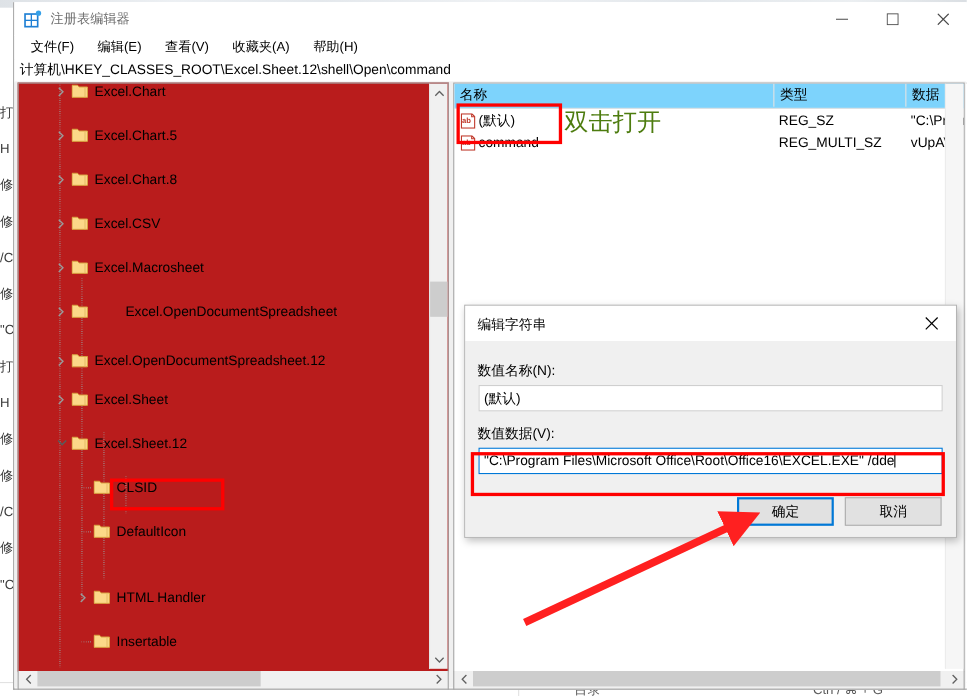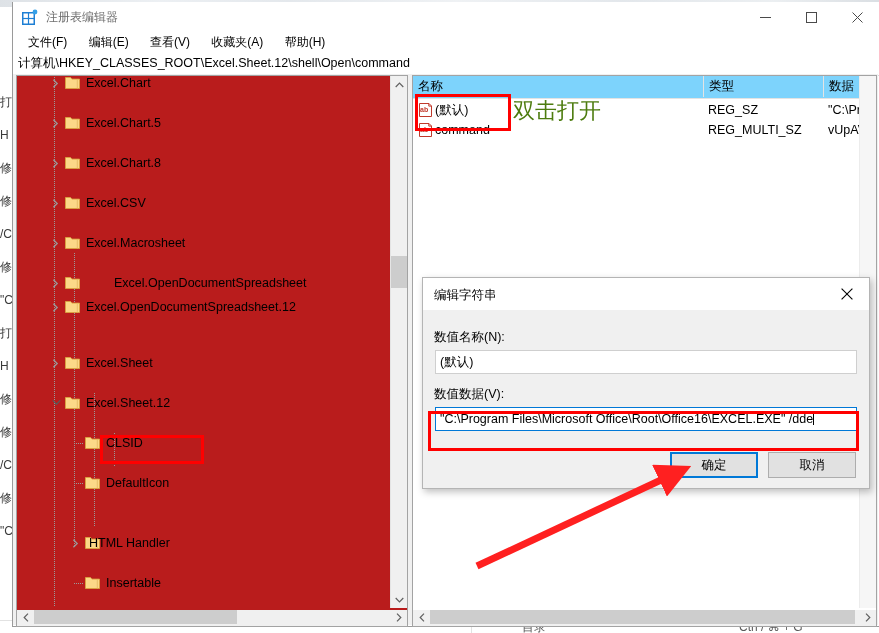--- a/index.html
+++ b/index.html
@@ -558,21 +558,21 @@
                   </svg>
                 </span>
                 <span class="folder" style="left: 48px;">
                   <svg width="16" height="14" viewBox="0 0 16 14" style="position:absolute;left:0;top:3px;">
                     <path d="M0.5 1.5 h5 l1.4 1.6 h7.6 v9.4 h-14 z" fill="#fcd888" stroke="#d9a441" stroke-width="0.9"></path>
                     <path d="M12.3 3.6 v8.9" stroke="#e3b75f" stroke-width="0.8"></path>
                   </svg>
                 </span>
                 <span class="lbl" style="left: 67px; margin-left: 28px;">Excel.OpenDocumentSpreadsheet</span>
               </div>
-              <div class="node" style="top: 104px;">
+              <div class="node" style="top: 125px;">
                 <span class="twisty" style="left: 31px;">
                   <svg width="7" height="9" viewBox="0 0 7 9">
                     <polyline points="1.4,0.8 5.2,4.5 1.4,8.2" fill="none" stroke="#9a9a9a" stroke-width="1.3"></polyline>
                   </svg>
                 </span>
                 <span class="folder" style="left: 48px;">
                   <svg width="16" height="14" viewBox="0 0 16 14" style="position:absolute;left:0;top:3px;">
                     <path d="M0.5 1.5 h5 l1.4 1.6 h7.6 v9.4 h-14 z" fill="#fcd888" stroke="#d9a441" stroke-width="0.9"></path>
                     <path d="M12.3 3.6 v8.9" stroke="#e3b75f" stroke-width="0.8"></path>
                   </svg>
@@ -632,21 +632,21 @@
                   <svg width="7" height="9" viewBox="0 0 7 9">
                     <polyline points="1.4,0.8 5.2,4.5 1.4,8.2" fill="none" stroke="#9a9a9a" stroke-width="1.3"></polyline>
                   </svg>
                 </span>
                 <span class="folder" style="left: 68px;">
                   <svg width="16" height="14" viewBox="0 0 16 14" style="position:absolute;left:0;top:3px;">
                     <path d="M0.5 1.5 h5 l1.4 1.6 h7.6 v9.4 h-14 z" fill="#fcd888" stroke="#d9a441" stroke-width="0.9"></path>
                     <path d="M12.3 3.6 v8.9" stroke="#e3b75f" stroke-width="0.8"></path>
                   </svg>
                 </span>
-                <span class="lbl" style="left: 70px;">HTML Handler</span>
+                <span class="lbl" style="left: 87px;">HTML Handler</span>
               </div>
               <div class="node" style="top: 260px;">
                 <span class="dotstub" style="left: 57px; top: 10px; width: 9px;"></span>
                 <span class="folder" style="left: 68px;">
                   <svg width="16" height="14" viewBox="0 0 16 14" style="position:absolute;left:0;top:3px;">
                     <path d="M0.5 1.5 h5 l1.4 1.6 h7.6 v9.4 h-14 z" fill="#fcd888" stroke="#d9a441" stroke-width="0.9"></path>
                     <path d="M12.3 3.6 v8.9" stroke="#e3b75f" stroke-width="0.8"></path>
                   </svg>
                 </span>
                 <span class="lbl" style="left: 87px;">Insertable</span>

